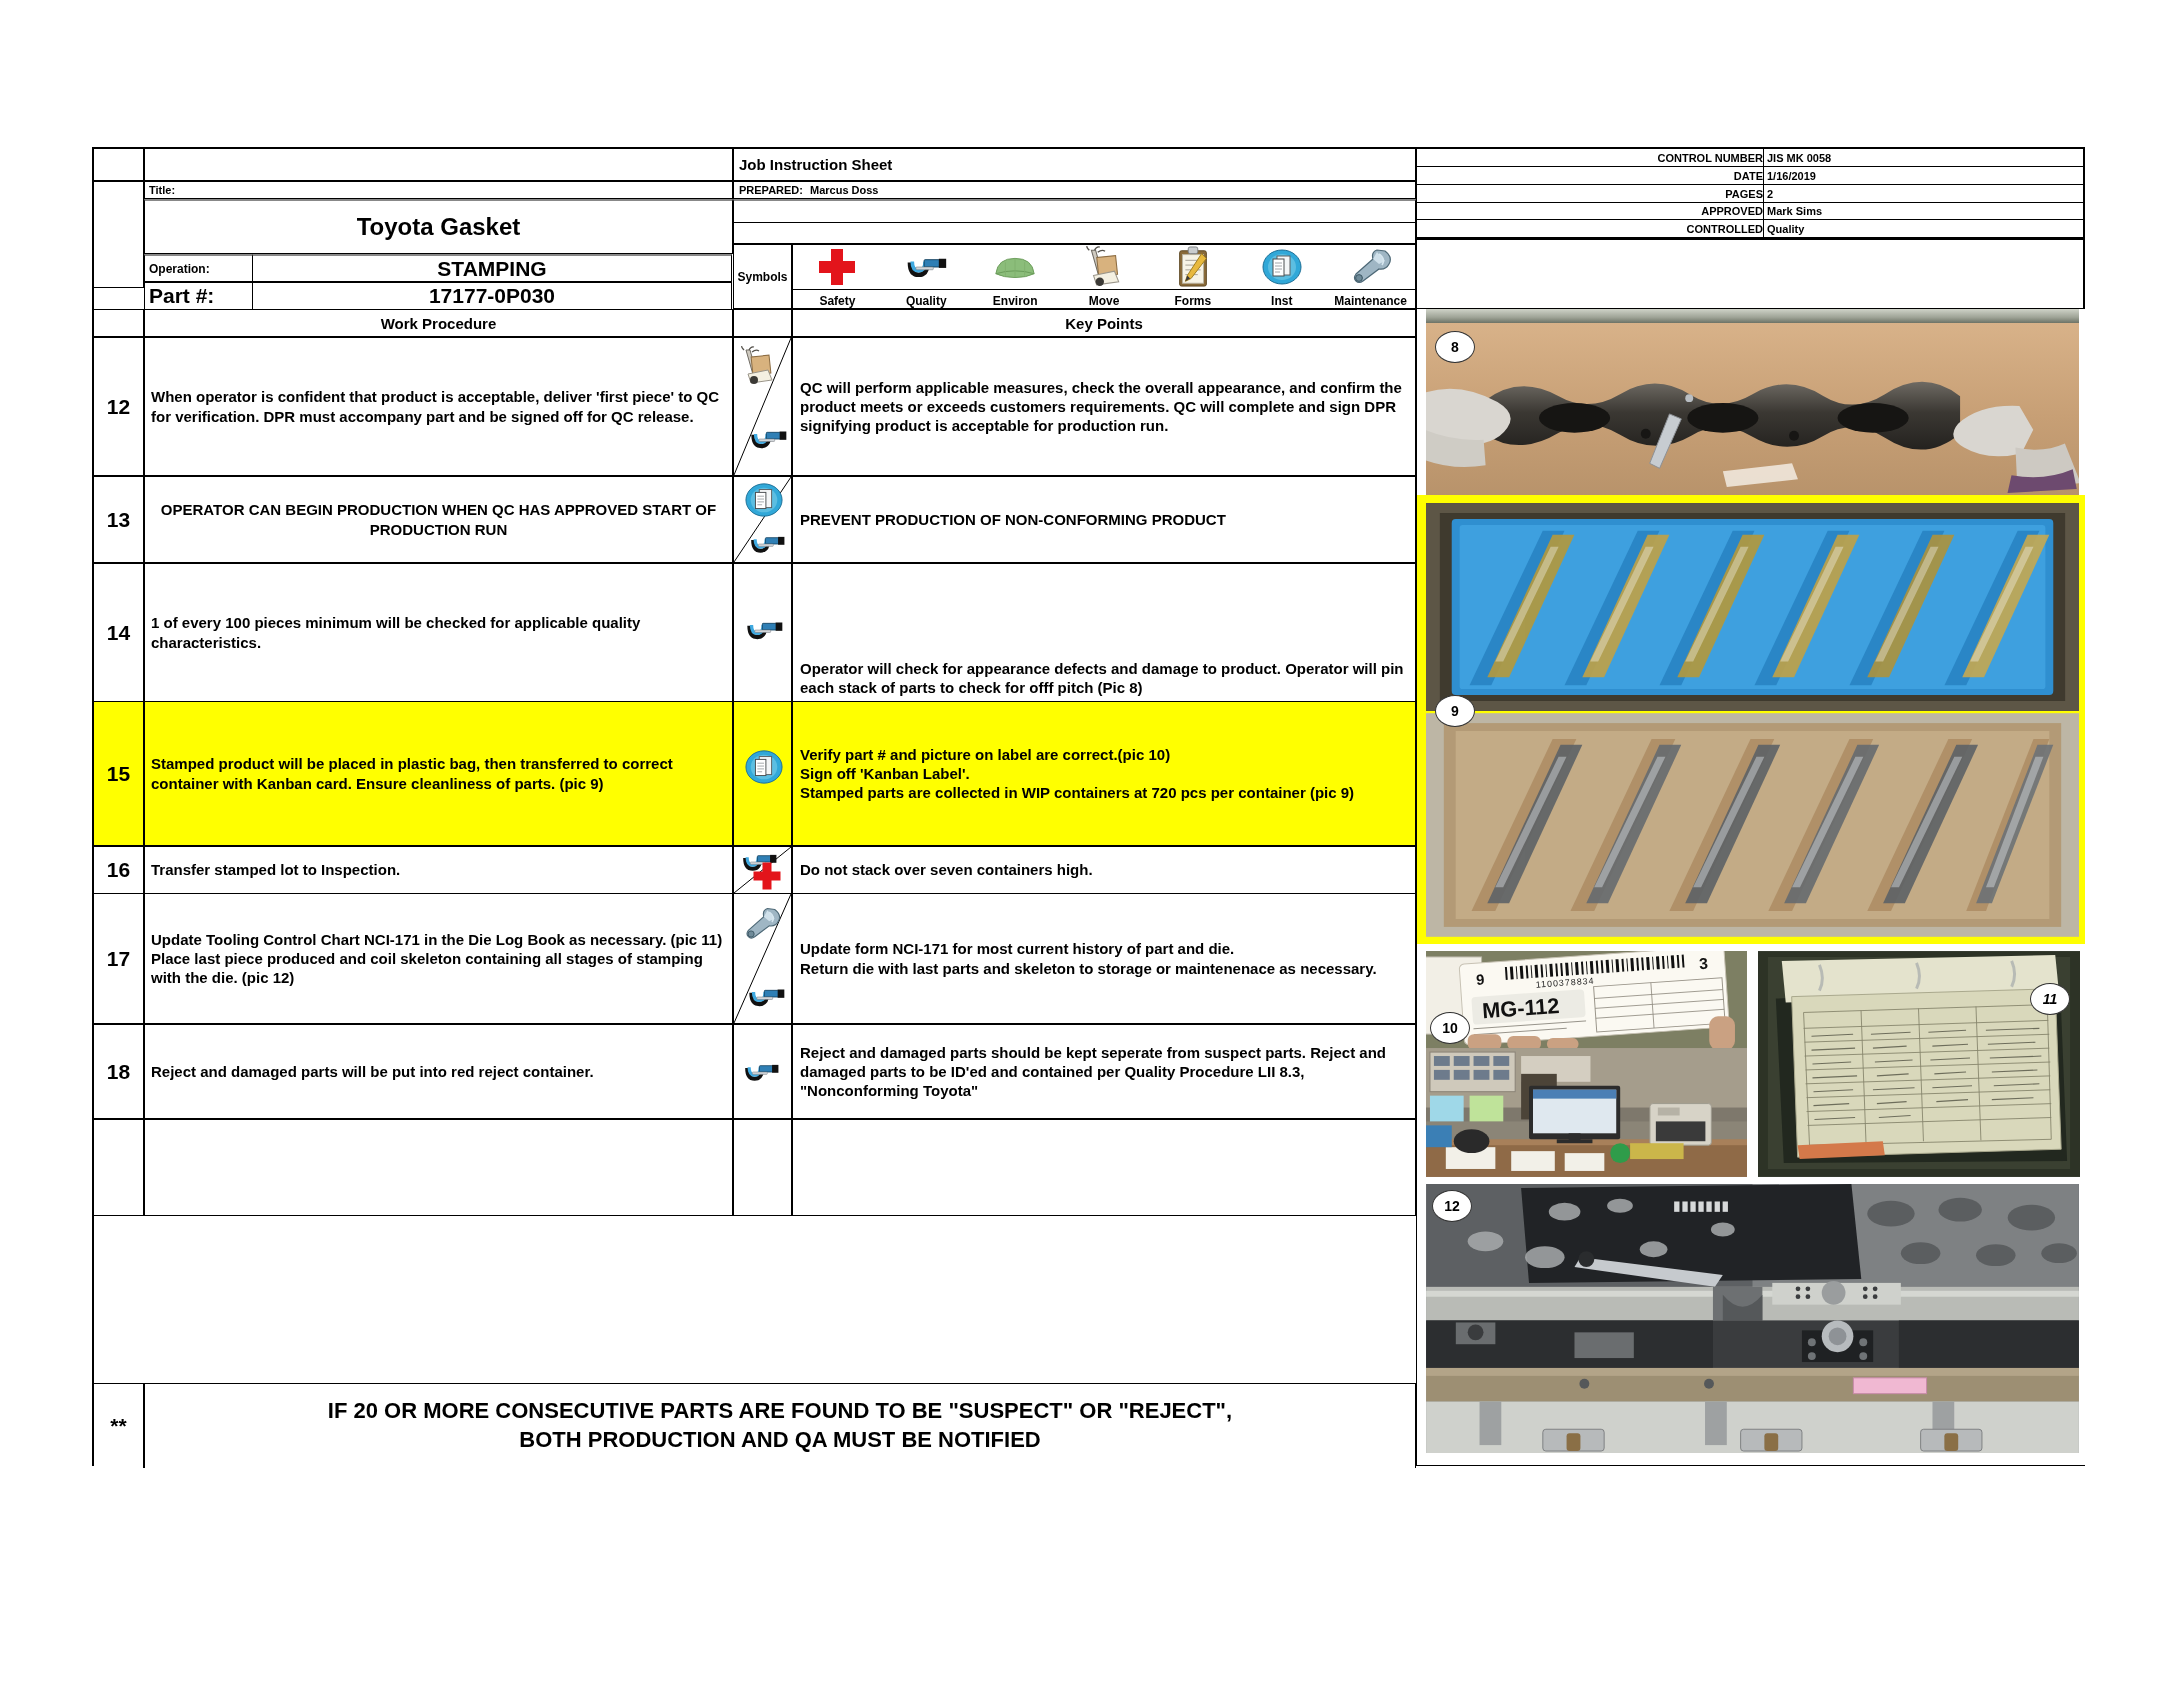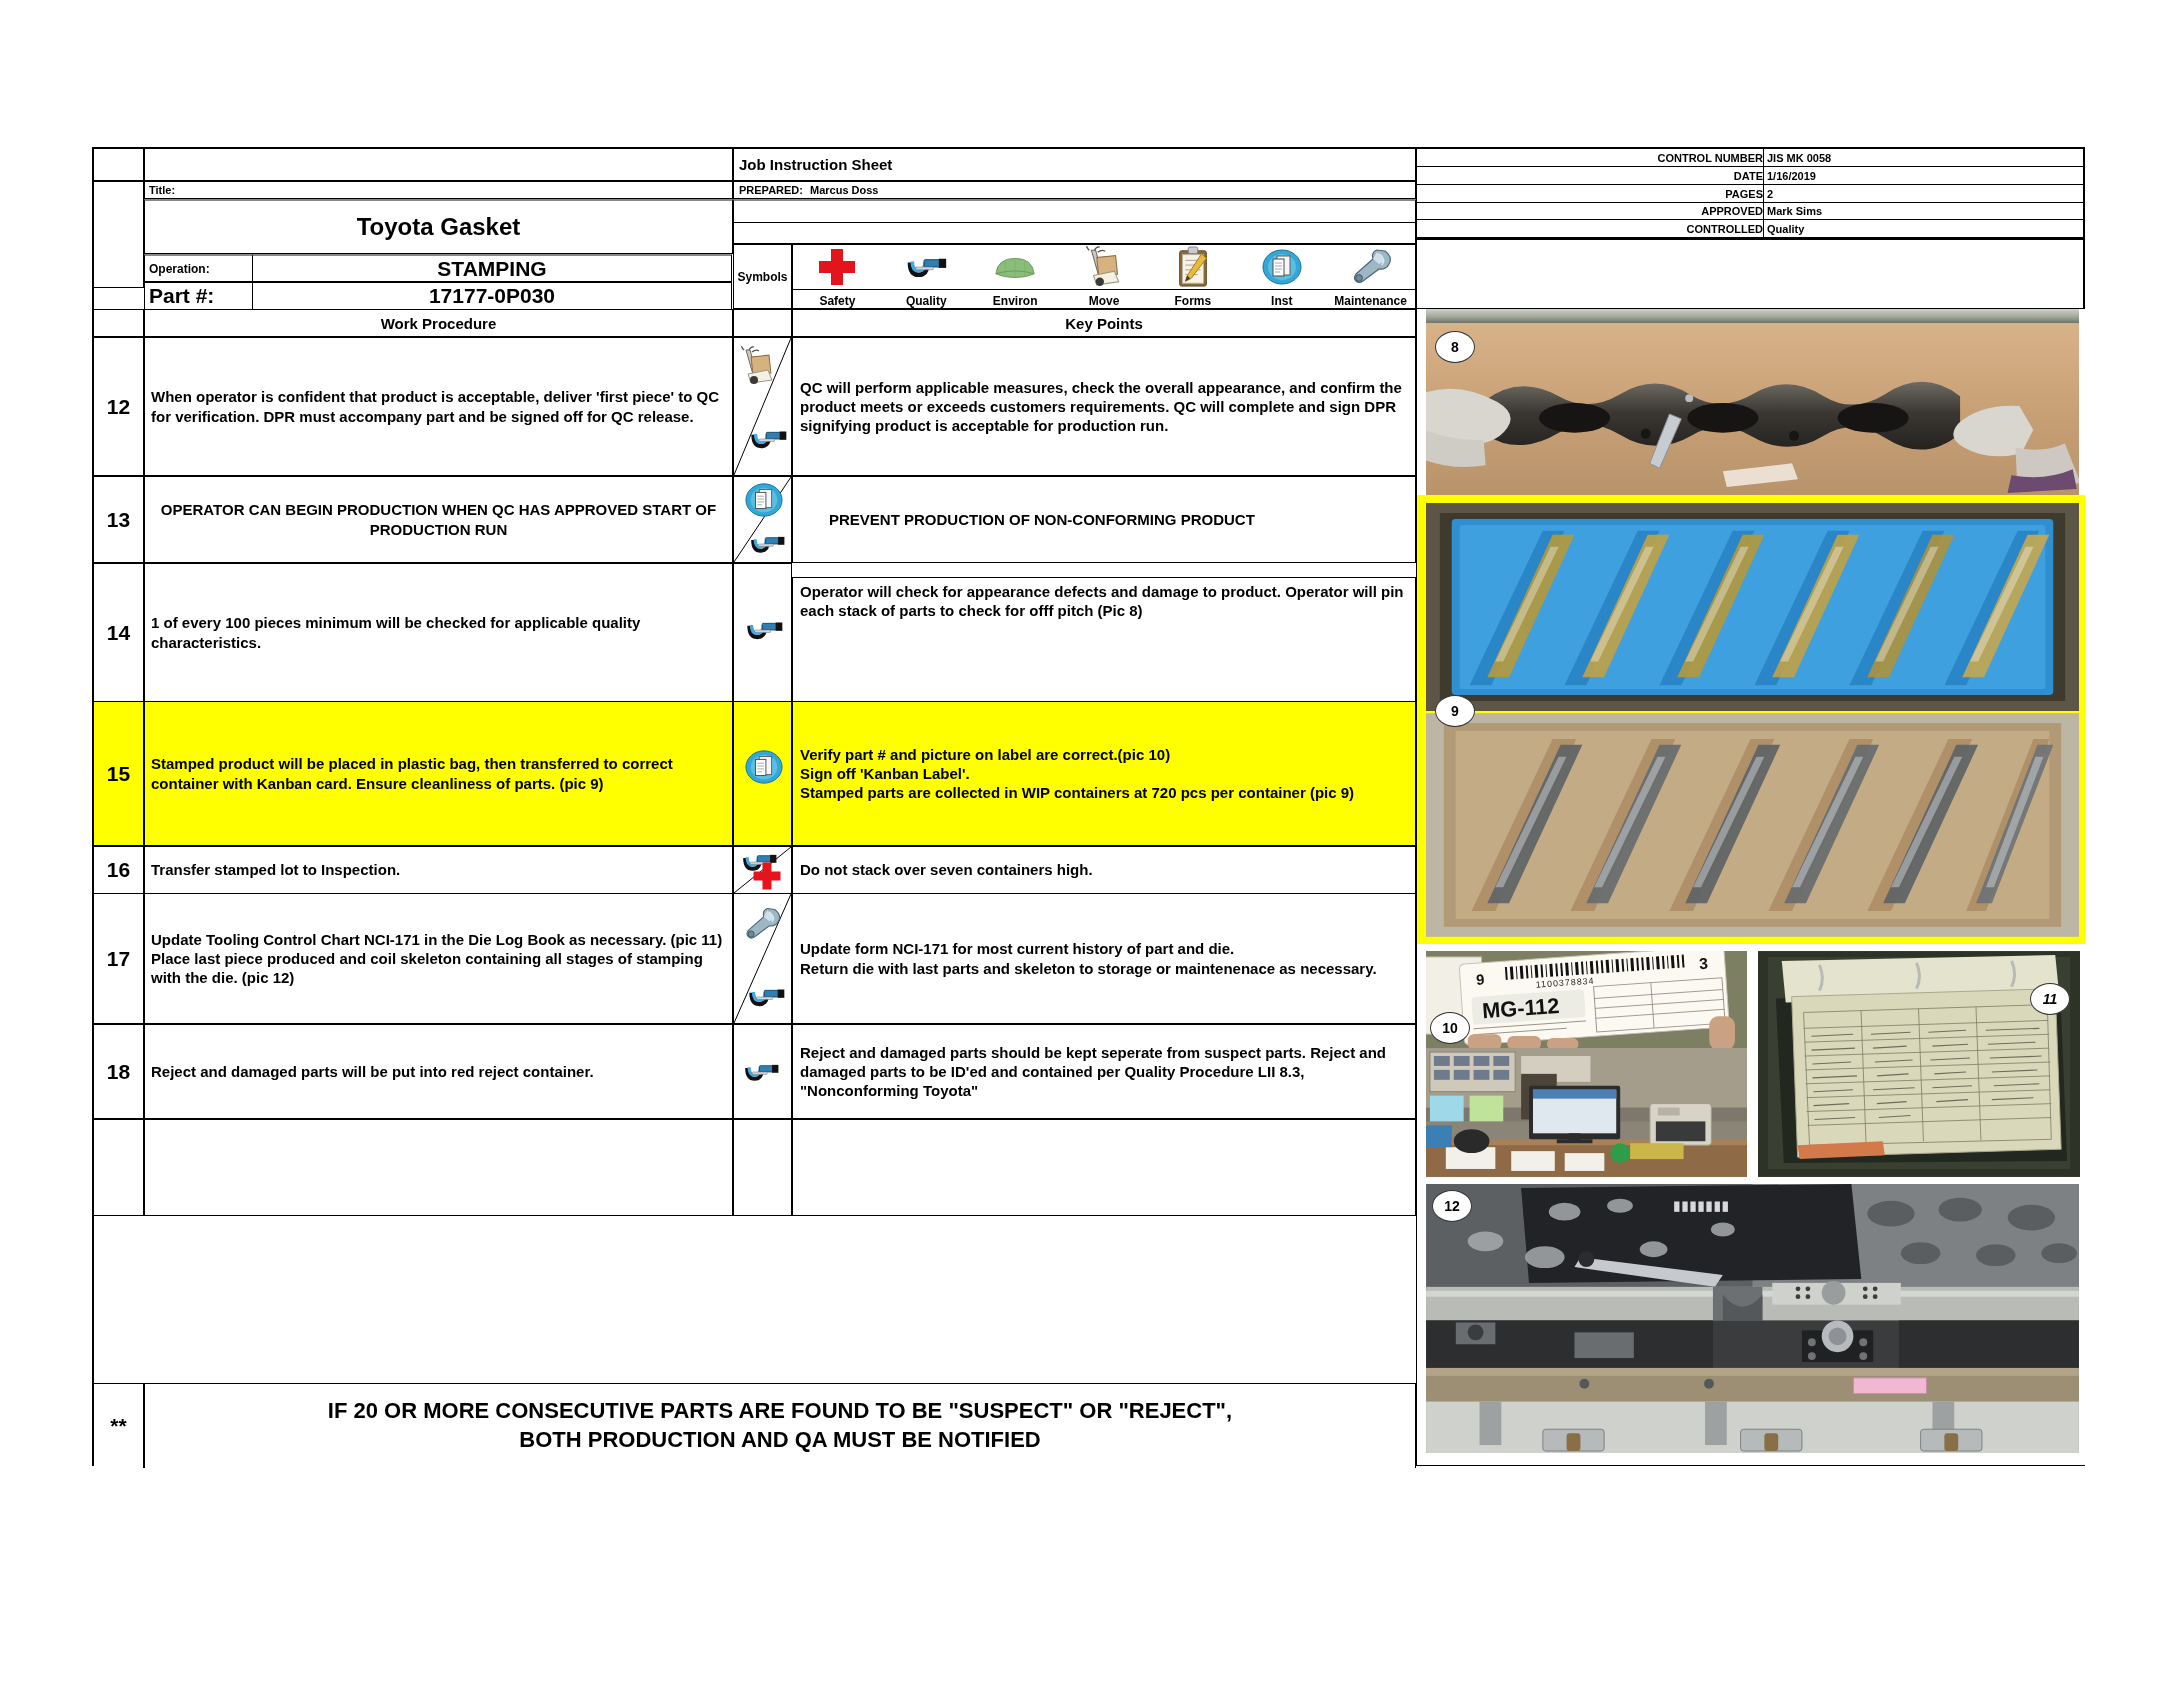--- a/index.html
+++ b/index.html
@@ -345,40 +345,40 @@
       </svg></span></div>
         <div class="symbox" style="left: 14px; top: 48px; width: 38px; height: 38px;"><span class="ico" style="width: 38px; height: 38px; display: inline-block; position: relative;"><svg viewBox="0 0 48 30" style="width: 100%; height: 100%; display: block;">
         <path d="M4 10 q0 16 12 16 q12 0 12 -16 l-5 0 q0 11 -7 11 q-7 0 -7 -11 z" fill="#111"></path>
         <path d="M7 9 q0 12 9 12 q9 0 9 -12 l-4 0 q0 8 -5 8 q-5 0 -5 -8 z" fill="#3fa9e0"></path>
         <rect x="22" y="7" width="17" height="8" rx="1" fill="#2f7fb5" stroke="#103f5e"></rect>
         <rect x="38" y="6" width="8" height="10" fill="#111"></rect>
         <rect x="13" y="15" width="19" height="3" rx="1" fill="#d2d6da" stroke="#70757a" stroke-width="0.6"></rect>
         <rect x="10" y="22" width="12" height="3" rx="1.5" fill="#111"></rect>
       </svg></span></div>
       </div>
-      <div class="cell r-kp" style="left: 698px; top: 327px; width: 624px; height: 87px; display: flex; align-items: center; padding-left: 29px;">
+      <div class="cell r-kp" style="left: 698px; top: 327px; width: 624px; height: 87px; display: flex; align-items: center;">
         <div class="kp-text" style="width: 100%; white-space: pre-line;">PREVENT PRODUCTION OF NON-CONFORMING PRODUCT</div>
       </div>
       <div class="cell ctr r-num" style="left: 0px; top: 414px; width: 50px; height: 139px; border-left: none;">
         <span class="big">14</span>
       </div>
       <div class="cell r-wp" style="left: 50px; top: 414px; width: 589px; height: 139px; display: flex; align-items: center;">
         <div class="wp-text" style="width: 100%;">1 of every 100 pieces minimum will be checked for applicable quality characteristics.</div>
       </div>
       <div class="cell r-sym" style="left: 639px; top: 414px; width: 59px; height: 139px; position: absolute;">
         <div class="symbox" style="left: 10px; top: 46px; width: 40px; height: 40px;"><span class="ico" style="width: 40px; height: 40px; display: inline-block; position: relative;"><svg viewBox="0 0 48 30" style="width: 100%; height: 100%; display: block;">
         <path d="M4 10 q0 16 12 16 q12 0 12 -16 l-5 0 q0 11 -7 11 q-7 0 -7 -11 z" fill="#111"></path>
         <path d="M7 9 q0 12 9 12 q9 0 9 -12 l-4 0 q0 8 -5 8 q-5 0 -5 -8 z" fill="#3fa9e0"></path>
         <rect x="22" y="7" width="17" height="8" rx="1" fill="#2f7fb5" stroke="#103f5e"></rect>
         <rect x="38" y="6" width="8" height="10" fill="#111"></rect>
         <rect x="13" y="15" width="19" height="3" rx="1" fill="#d2d6da" stroke="#70757a" stroke-width="0.6"></rect>
         <rect x="10" y="22" width="12" height="3" rx="1.5" fill="#111"></rect>
       </svg></span></div>
       </div>
-      <div class="cell r-kp" style="left: 698px; top: 428px; width: 624px; height: 139px; display: flex; align-items: flex-start;">
+      <div class="cell r-kp" style="left: 698px; top: 414px; width: 624px; height: 139px; display: flex; align-items: flex-end;">
         <div class="kp-text" style="width: 100%; white-space: pre-line;">Operator will check for appearance defects and damage to product. Operator will pin each stack of parts to check for offf pitch (Pic 8)</div>
       </div>
       <div class="cell ctr r-num hl" style="left: 0px; top: 552px; width: 50px; height: 145px; border-left: none;">
         <span class="big">15</span>
       </div>
       <div class="cell r-wp hl" style="left: 50px; top: 552px; width: 589px; height: 145px; display: flex; align-items: center;">
         <div class="wp-text" style="width: 100%;">Stamped product will be placed in plastic bag, then transferred to correct container with Kanban card. Ensure cleanliness of parts. (pic 9)</div>
       </div>
       <div class="cell r-sym hl" style="left: 639px; top: 552px; width: 59px; height: 145px; position: absolute;">
         <div class="symbox" style="left: 11px; top: 46px; width: 38px; height: 38px;"><span class="ico" style="width: 38px; height: 38px; display: inline-block; position: relative;"><svg viewBox="0 0 40 36" style="width: 100%; height: 100%; display: block;">

